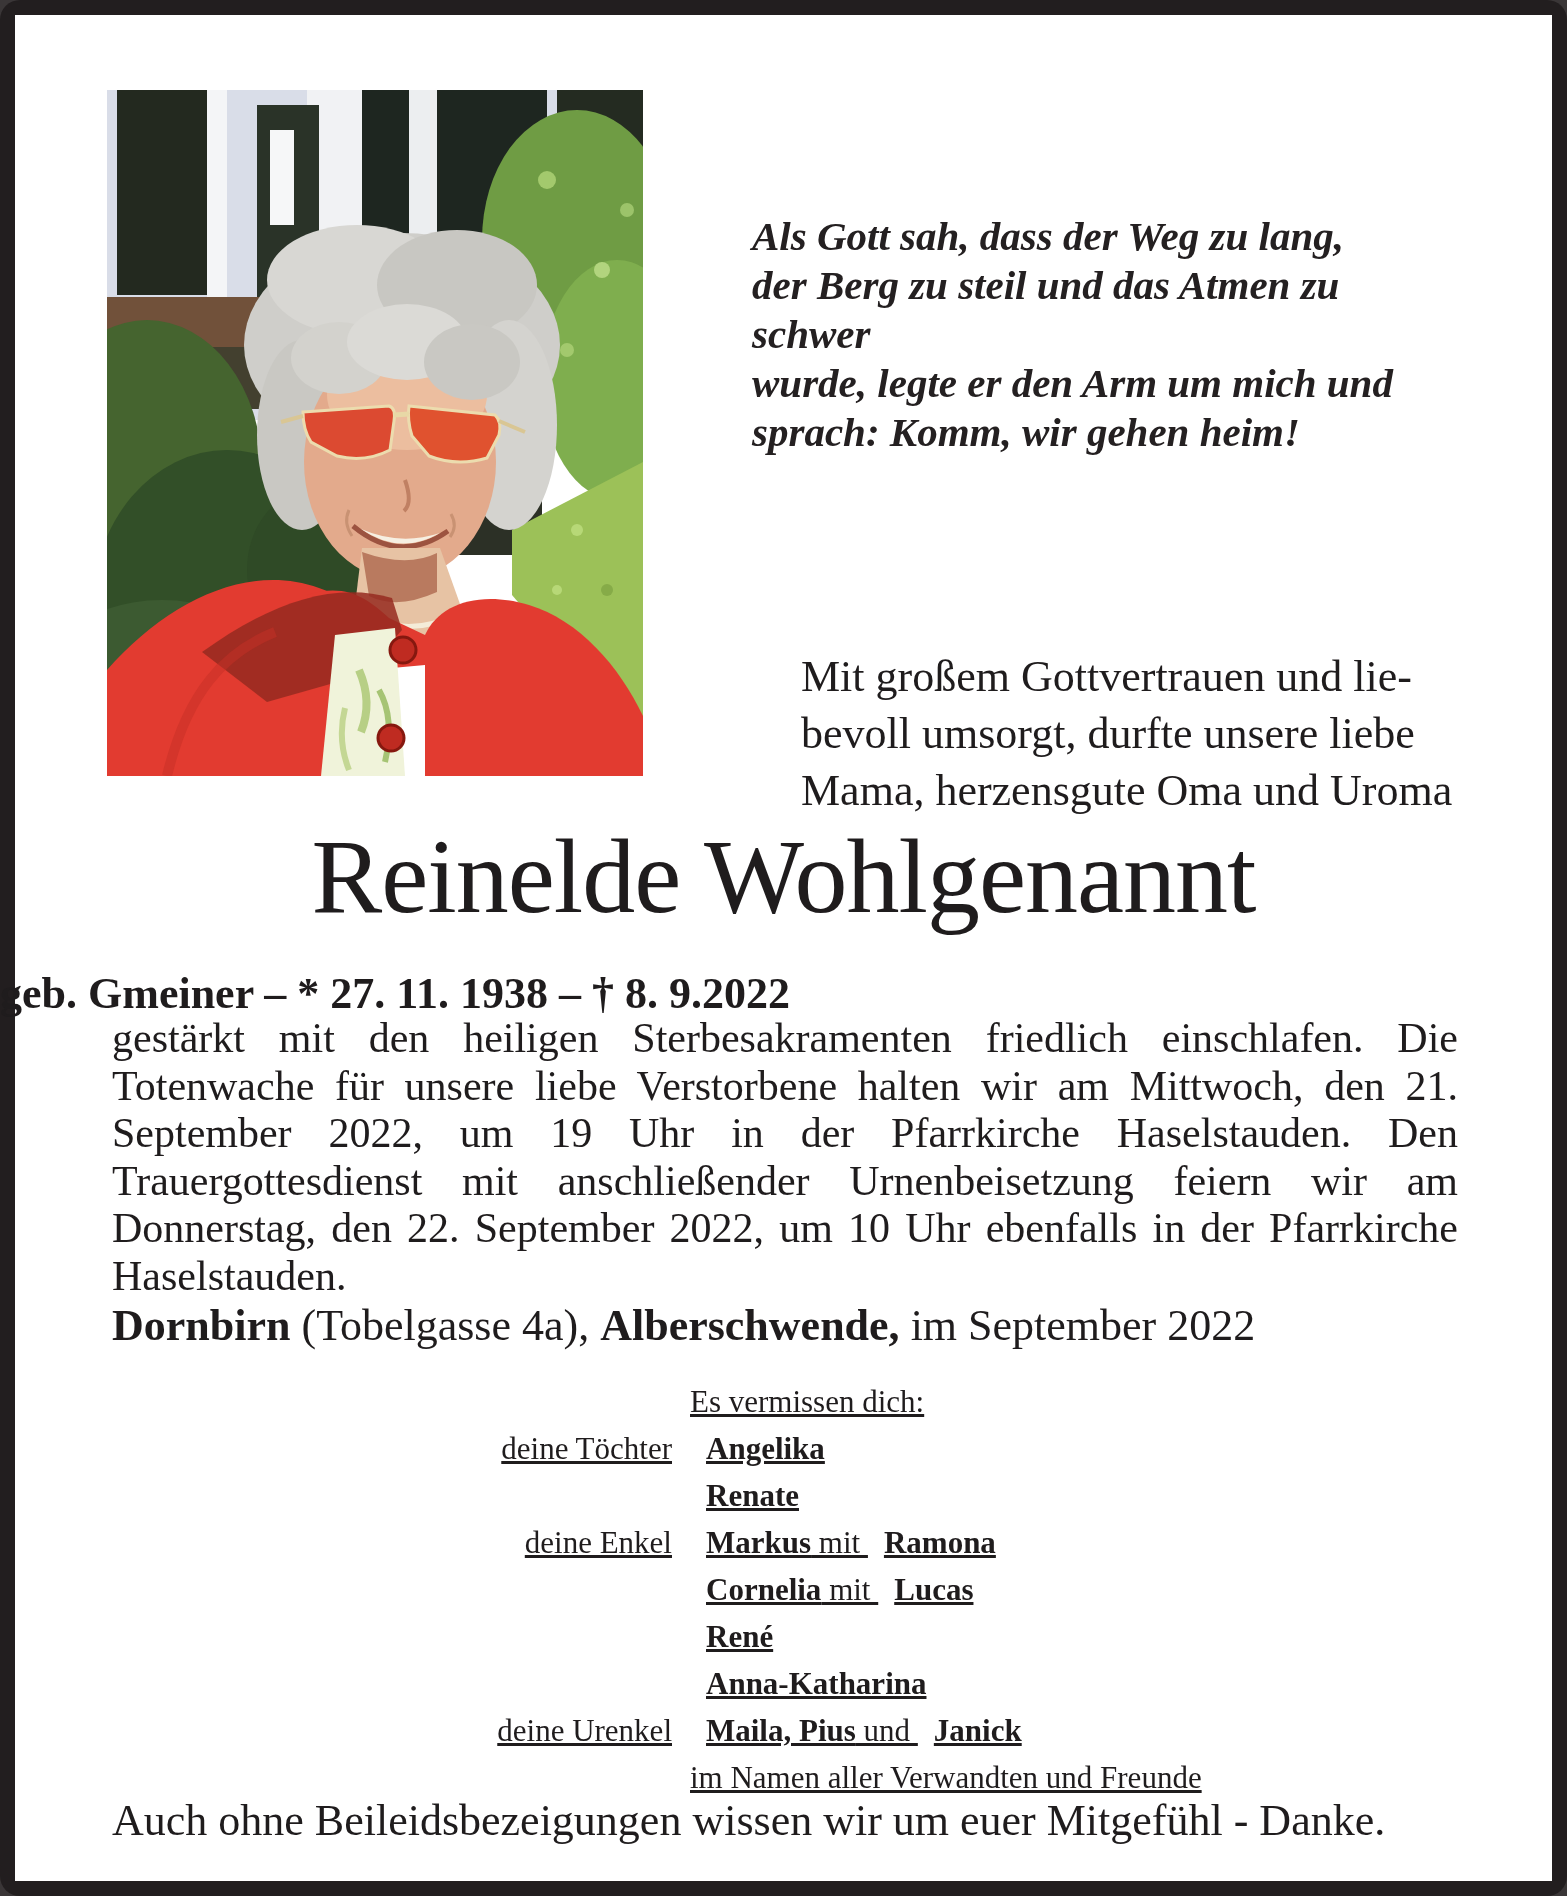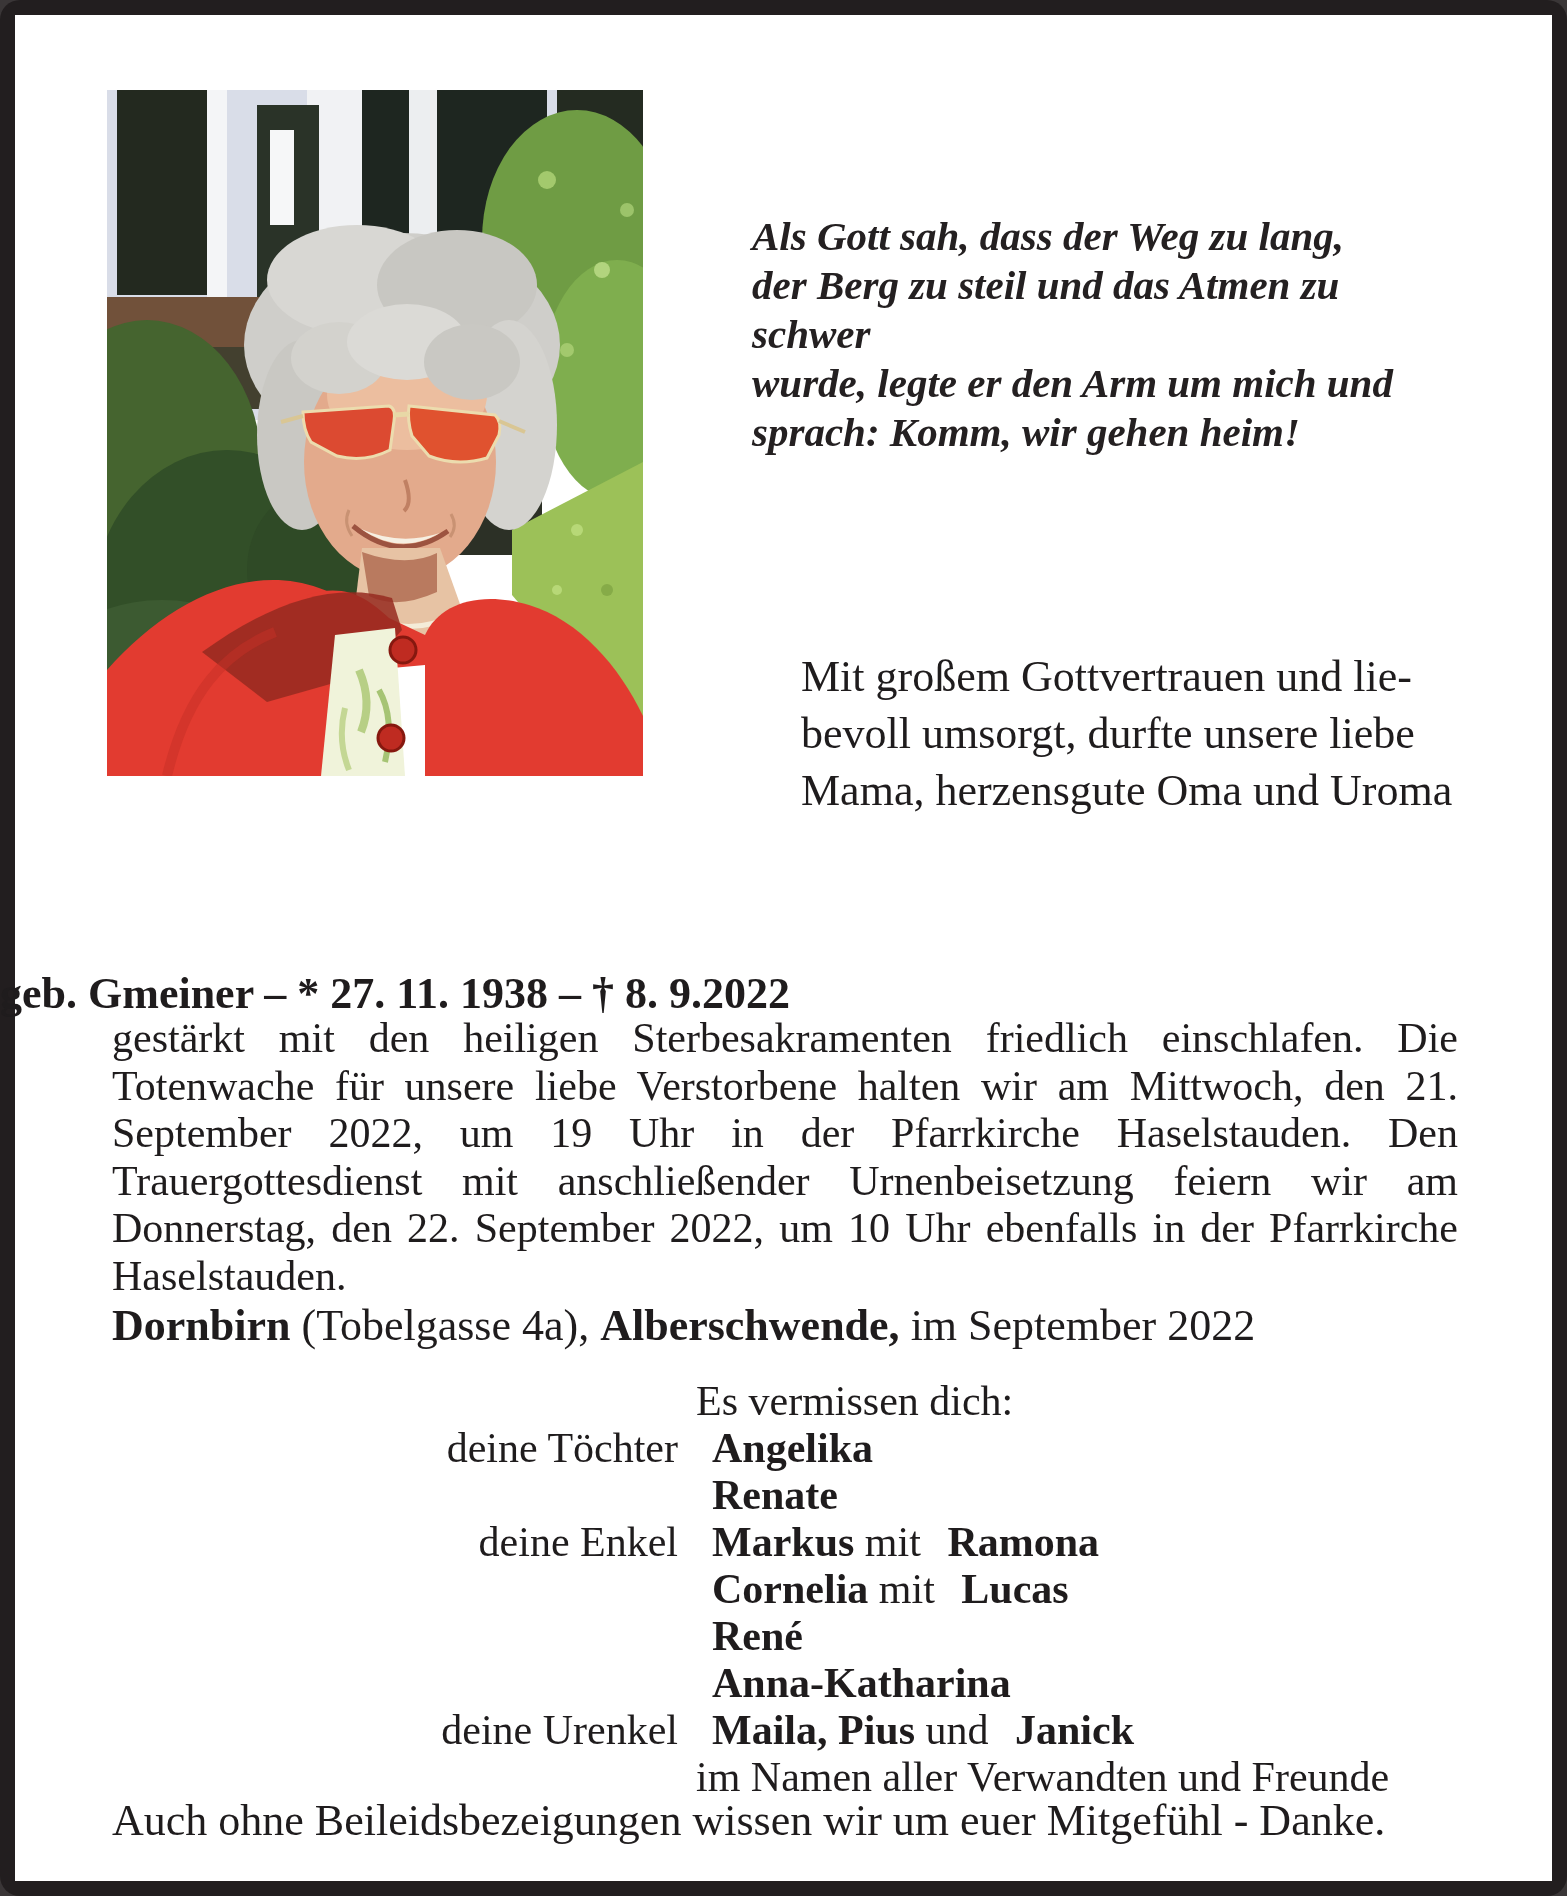--- a/index.html
+++ b/index.html
@@ -50,22 +50,22 @@
     font-size:42px;line-height:47.5px;
     text-align:justify;
     font-family:Liberation Serif, serif;
   }
   .dateline{
     position:absolute;left:112px;top:1300px;width:1346px;
     font-size:44px;
   }
   .dateline .b{font-weight:700;}
   .mourners{
-    position:absolute;left:116px;top:1378px;width:1346px;
-    font-size:42px;line-height:47px;
+    position:absolute;left:110px;top:1378px;width:1346px;
+    font-size:31px;line-height:47px;text-decoration:underline;
   }
   .m-row{display:flex;}
   .m-label{
     width:580px;flex:0 0 580px;
     text-align:right;padding-right:18px;box-sizing:border-box;
   }
   .m-names{flex:1;}
   .m-names .b{font-weight:700;margin-left:16px;}
   .footer{
     position:absolute;left:112px;top:1795px;width:1400px;
@@ -169,20 +169,21 @@
 
   <div class="quote">Als Gott sah, dass der Weg zu lang,
 der Berg zu steil und das Atmen zu schwer
 wurde, legte er den Arm um mich und
 sprach: Komm, wir gehen heim!</div>
 
   <div class="intro">Mit großem Gottvertrauen und lie-
 bevoll umsorgt, durfte unsere liebe
 Mama, herzensgute Oma und Uroma</div>
 
+  <div class="name">Reinelde Wohlgenannt</div>
 
   <div class="vitals">geb. Gmeiner – * 27. 11. 1938 – † 8. 9.2022</div>
 
   <div class="bodytext">gestärkt mit den heiligen Sterbesakramenten friedlich einschlafen. Die Totenwache für unsere liebe Verstorbene halten wir am Mittwoch, den 21. September 2022, um 19 Uhr in der Pfarrkirche Haselstauden. Den Trauergottesdienst mit anschließender Urnenbeisetzung feiern wir am Donnerstag, den 22. September 2022, um 10 Uhr ebenfalls in der Pfarrkirche Haselstauden.</div>
 
   <div class="dateline"><span class="b">Dornbirn</span><span> (Tobelgasse 4a), </span><span class="b">Alberschwende,</span><span> im September 2022</span></div>
 
   <div class="mourners">
       <div class="m-row">
         <div class="m-label"></div>

